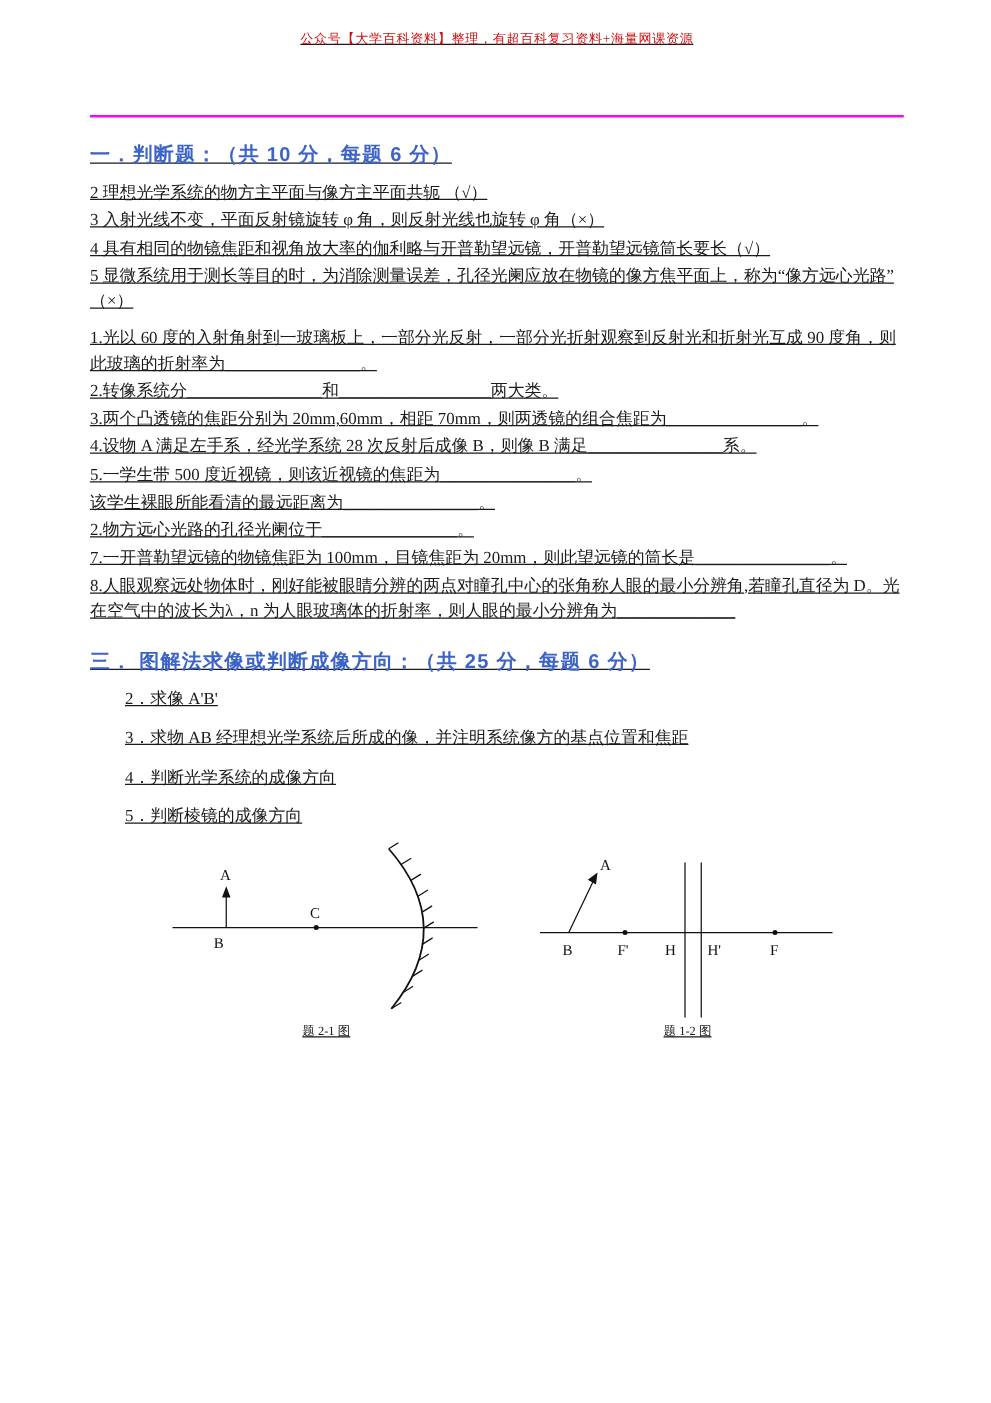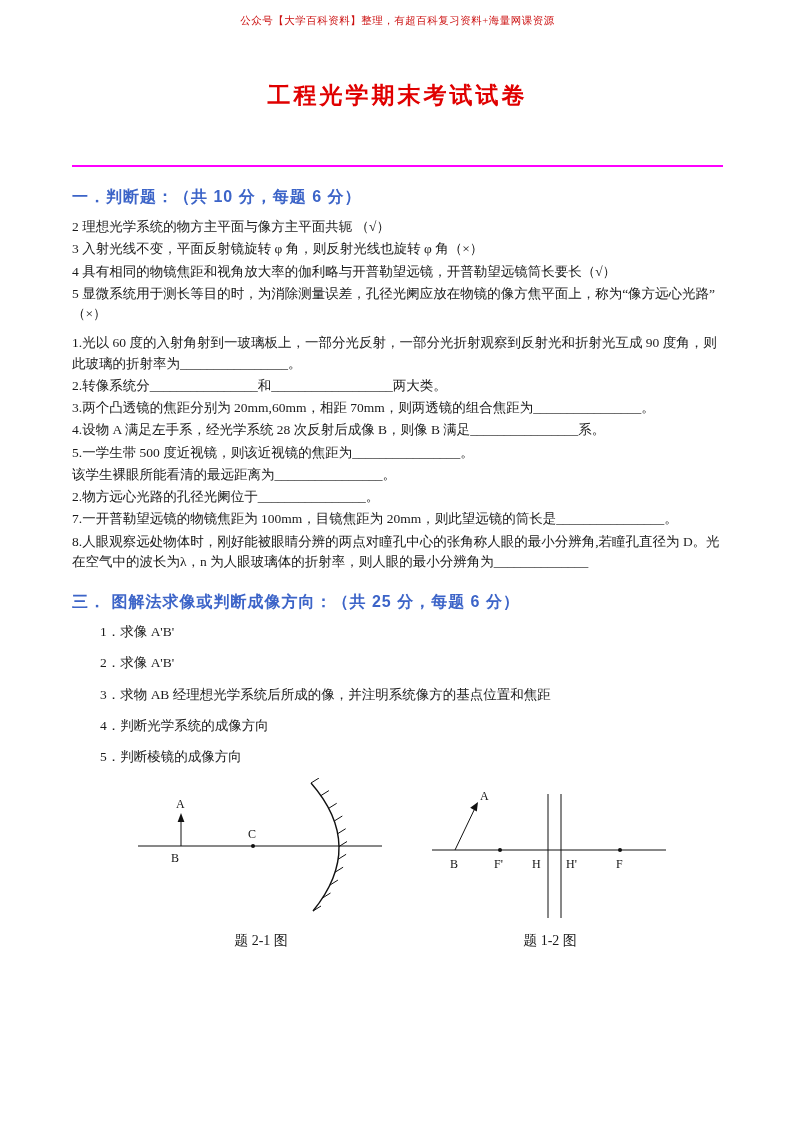--- a/index.html
+++ b/index.html
@@ -4,55 +4,54 @@
 <style>
   * { margin:0; padding:0; box-sizing:border-box; }
   html,body { background:#ffffff; }
   body {
     width:793px; height:1122px;
     font-family:"Liberation Serif","DejaVu Serif",serif;
     color:#1a1a1a;
   }
   .page {
     width:793px; height:1122px;
-    padding:14px 70px 0 72px;
-    position:relative; overflow:hidden; background:#fff;
+    padding:24px 70px 0 72px;
+    position:relative; overflow:hidden; background:#fff;text-decoration:underline;
   }
   .promo {
     text-align:center; color:#cc1111; font-size:10.5px; letter-spacing:0.5px;
   }
   .title {
     margin-top:52px; text-align:center; color:#e00000;
     font-size:23px; font-weight:bold; letter-spacing:3px;
   }
   .rule { margin-top:54px; height:2px; background:#ff00ff; }
   .sec-heading {
     margin-top:20px; color:#3c64c8;
     font-family:"Liberation Sans","DejaVu Sans",sans-serif;
     font-size:16px; font-weight:bold; letter-spacing:1px;
   }
   .items { margin-top:9px; }
   .items p { font-size:13.5px; line-height:1.5; margin-bottom:2px; }
   .s3 p { margin-left:28px; margin-bottom:11px; }
   .diagrams { display:flex; margin-left:64px; gap:44px; margin-top:10px; }
   .fig svg { display:block; }
-  .caption { text-align:center; font-size:14px; margin-top:12px; }
+  .caption { text-align:center; font-size:10px; margin-top:2px; }
   .svglabel { font-family:"Liberation Serif","DejaVu Serif",serif; font-size:12px; fill:#111; }
   .stroke { stroke:#111; stroke-width:1; fill:none; }
   .thick { stroke:#111; stroke-width:1.4; fill:none; }
   .dot { fill:#111; }
 </style>
 </head>
 <body>
 
 <div class="page">
 
   <div class="promo">公众号【大学百科资料】整理，有超百科复习资料+海量网课资源</div>
 
-  <div class="title">工程光学期末考试试卷</div>
 
   <div class="rule"></div>
 
   <div class="sec-heading">一．判断题：（共 10 分，每题 6 分）</div>
   <div class="items s1">
     <p>2  理想光学系统的物方主平面与像方主平面共轭 （√）</p>
     <p>3 入射光线不变，平面反射镜旋转 φ 角，则反射光线也旋转 φ 角（×）</p>
     <p>4 具有相同的物镜焦距和视角放大率的伽利略与开普勒望远镜，开普勒望远镜筒长要长（√）</p>
     <p>5 显微系统用于测长等目的时，为消除测量误差，孔径光阑应放在物镜的像方焦平面上，称为“像方远心光路”  （×）</p>
   </div>
@@ -64,21 +63,20 @@
     <p>4.设物 A 满足左手系，经光学系统 28 次反射后成像 B，则像 B 满足________________系。</p>
     <p>5.一学生带 500 度近视镜，则该近视镜的焦距为________________。</p>
     <p>该学生裸眼所能看清的最远距离为________________。</p>
     <p>2.物方远心光路的孔径光阑位于________________。</p>
     <p>7.一开普勒望远镜的物镜焦距为 100mm，目镜焦距为 20mm，则此望远镜的筒长是________________。</p>
     <p>8.人眼观察远处物体时，刚好能被眼睛分辨的两点对瞳孔中心的张角称人眼的最小分辨角,若瞳孔直径为 D。光在空气中的波长为λ，n 为人眼玻璃体的折射率，则人眼的最小分辨角为______________</p>
   </div>
 
   <div class="sec-heading">三． 图解法求像或判断成像方向：（共 25 分，每题 6 分）</div>
   <div class="items s3">
-    <p>1．求像 A'B'</p>
     <p>2．求像 A'B'</p>
     <p>3．求物 AB 经理想光学系统后所成的像，并注明系统像方的基点位置和焦距</p>
     <p>4．判断光学系统的成像方向</p>
     <p>5．判断棱镜的成像方向</p>
   </div>
 
   <div class="diagrams">
 
     <div class="fig">
       <svg width="250" height="142" viewBox="0 0 250 142">

